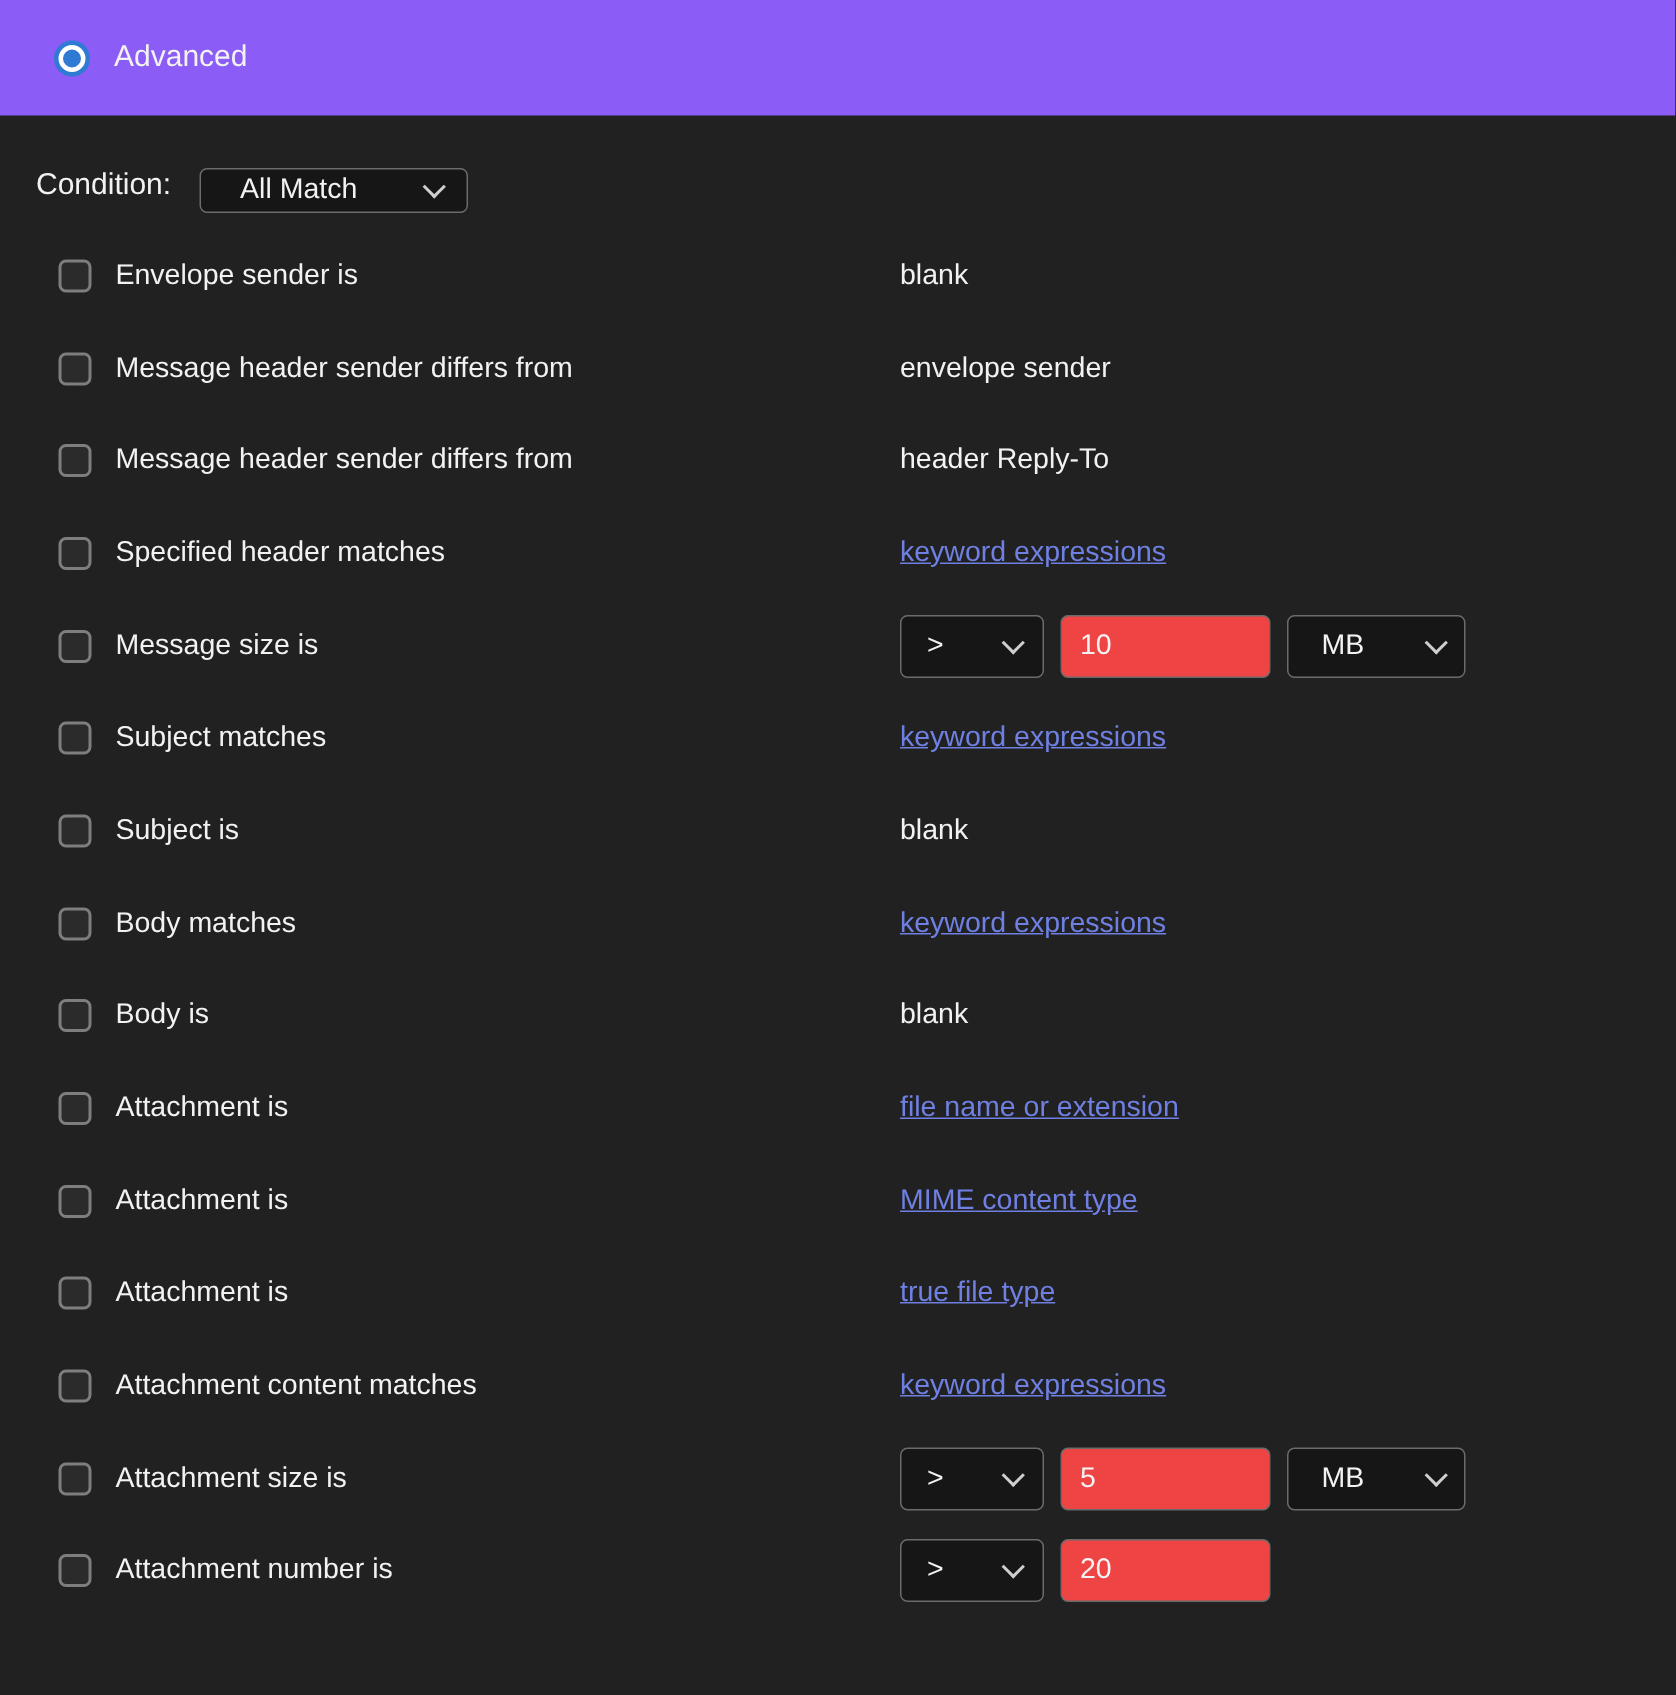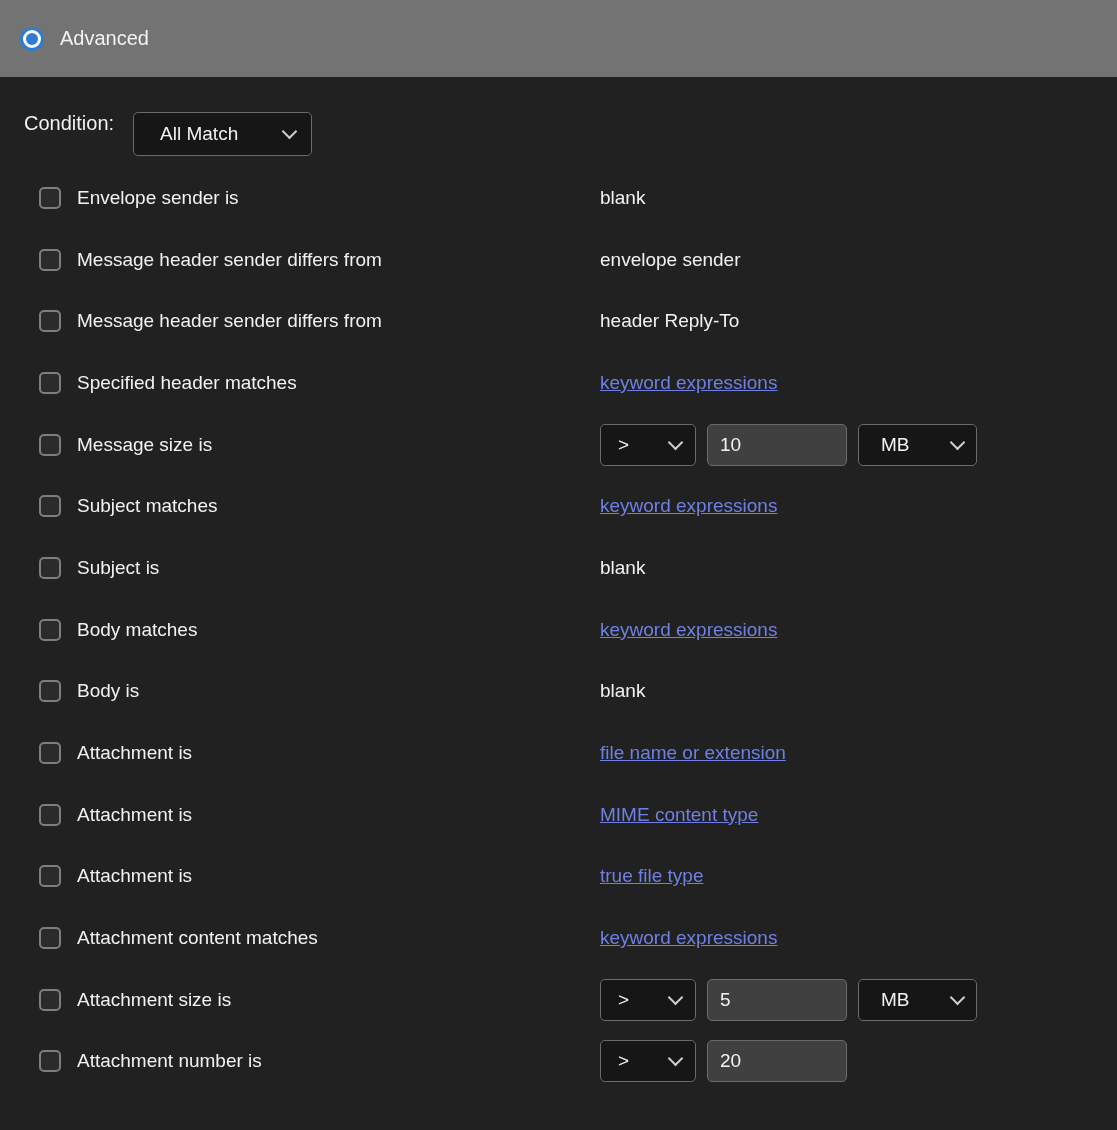--- a/index.html
+++ b/index.html
@@ -5,23 +5,23 @@
   html,body{margin:0;padding:0;}
   body{
     width:1117px;height:1130px;
     background:#212121;
     font-family:"Liberation Sans",sans-serif;
     color:#f2f2f2;
     overflow:hidden;
   }
   
   .topbar{
-    height:77px;background:#737373;
+    height:77px;background:#8b5cf6;
     display:flex;align-items:center;
-    padding-left:20px;gap:16px;box-sizing:border-box;
+    padding-left:36px;gap:16px;box-sizing:border-box;
   }
   .radio-outer{
     width:24px;height:24px;border-radius:50%;
     background:#2f7ad2;
     display:flex;align-items:center;justify-content:center;
     flex:none;cursor:pointer;
   }
   .radio-inner{
     width:18px;height:18px;border-radius:50%;
     border:3px solid #ffffff;background:#2f7ad2;
@@ -31,21 +31,21 @@
 
   
   .condition-row{margin:35px 0 0 24px;display:flex;align-items:flex-start;}
   .condition-label{font-size:20px;}
 
   .select{
     background:#161616;border:1px solid #6b6b6b;border-radius:5px;
     display:inline-flex;align-items:center;justify-content:space-between;
     color:#f2f2f2;font-size:19px;box-sizing:border-box;cursor:pointer;
   }
-  .select.match{width:179px;height:44px;padding:0 16px 0 26px;margin-left:19px;}
+  .select.match{width:179px;height:30px;padding:0 16px 0 26px;margin-left:19px;}
   .chev{
     width:9px;height:9px;
     border-right:2px solid #cfcfcf;border-bottom:2px solid #cfcfcf;
     transform:rotate(45deg);margin-top:-5px;flex:none;
   }
 
   
   .rows{margin-top:11px;margin-left:13px;}
   .row{height:61.7px;display:flex;align-items:center;padding-left:26px;box-sizing:border-box;}
   .row-left{width:561px;display:flex;align-items:center;gap:16px;flex:none;}
@@ -56,21 +56,21 @@
   }
   .row-label{font-size:19px;}
   .row-right{display:flex;align-items:center;}
   .value-text{font-size:19px;}
   .value-link{
     font-size:19px;color:#6f80e2;
     text-decoration:underline;cursor:pointer;
   }
   .ctl-select{width:96px;height:42px;padding:0 14px 0 17px;}
   .ctl-input{
-    width:140px;height:42px;background:#404040;
+    width:140px;height:42px;background:#ef4444;
     border:1px solid #6b6b6b;border-radius:5px;
     color:#f2f2f2;font-size:19px;padding:0 0 0 12px;
     box-sizing:border-box;margin-left:11px;
     font-family:"Liberation Sans",sans-serif;outline:none;
   }
   .ctl-unit{width:119px;height:42px;padding:0 13px 0 22px;margin-left:11px;}
 </style>
 </head>
 <body>
 

